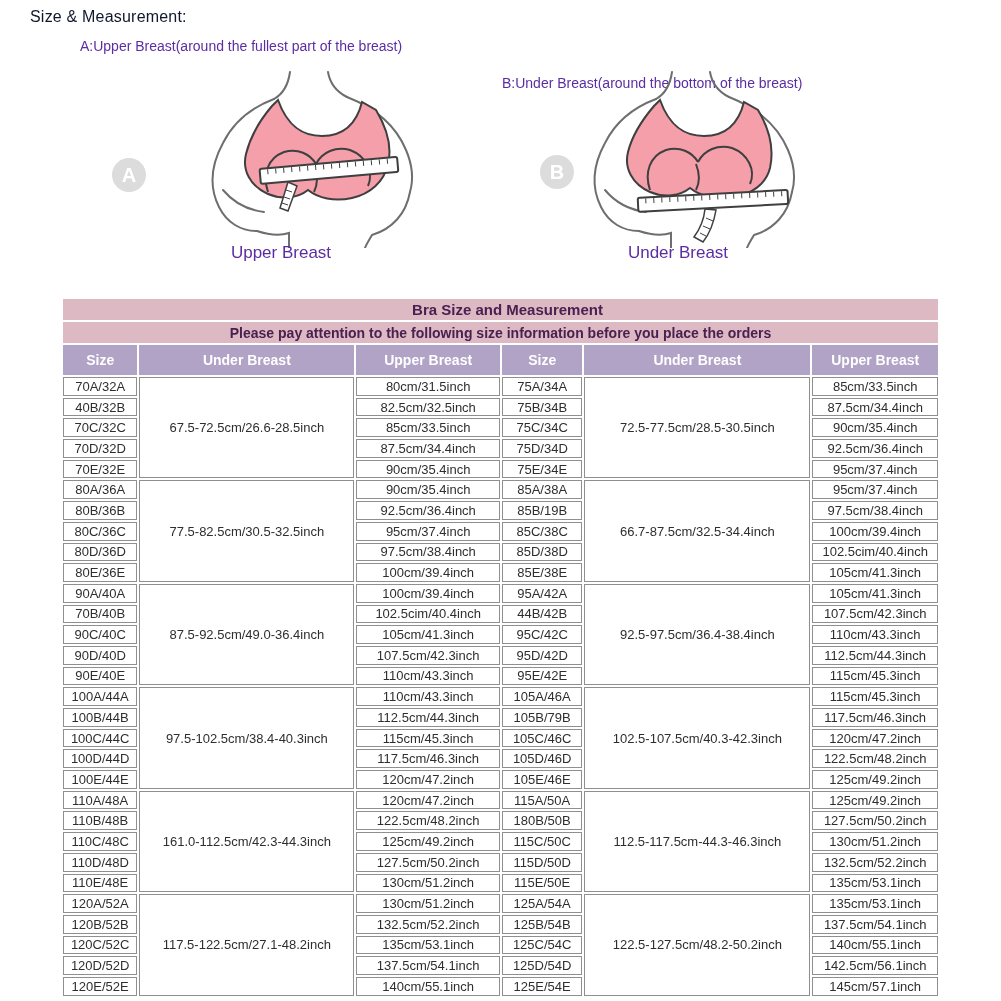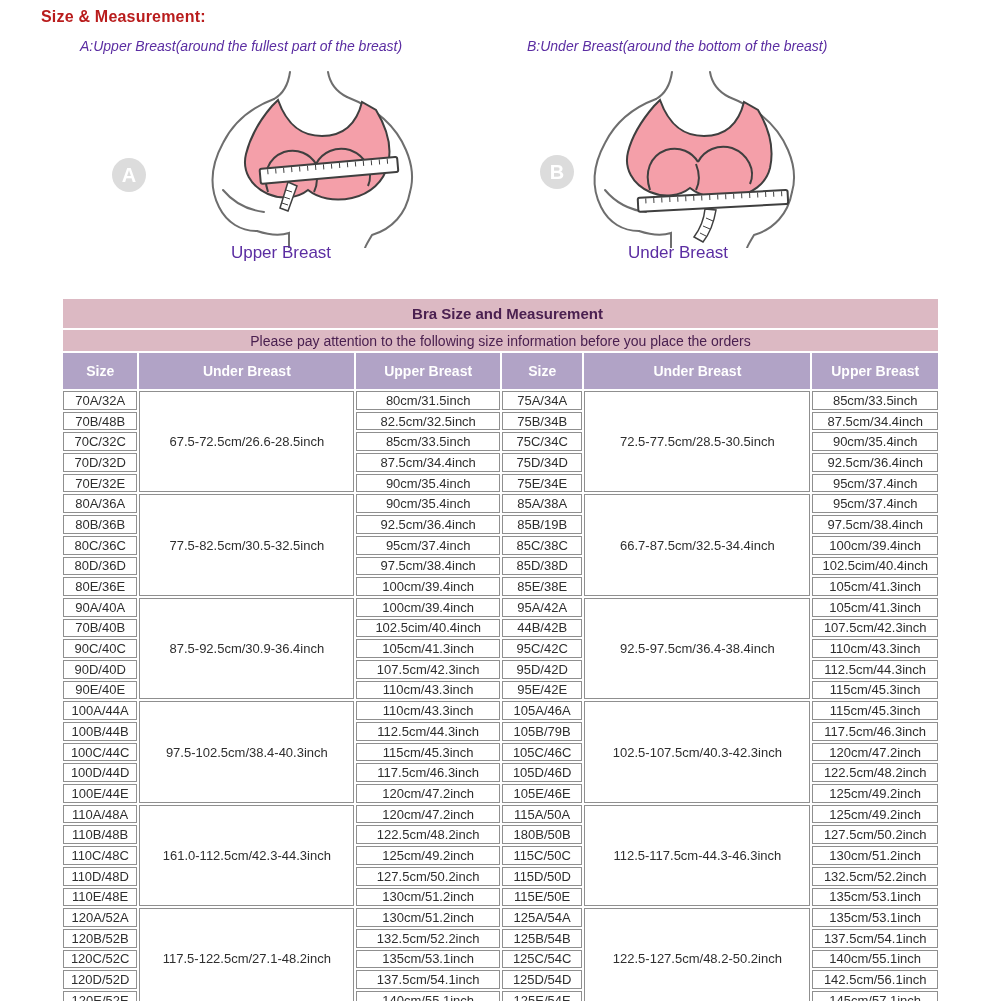--- a/index.html
+++ b/index.html
@@ -3,27 +3,27 @@
 <meta charset="utf-8">
 <style>
   * { margin: 0; padding: 0; box-sizing: border-box; }
   html, body { background: #fff; }
   body {
     width: 1001px; height: 1001px; position: relative; overflow: hidden;
     font-family: "Liberation Sans", sans-serif; color: #2e2e2e;
   }
   .page-heading {
     position: absolute; left: 30px; top: 8px;
-    font-size: 16px; font-weight: bold; color: #b91c1c; letter-spacing: 0.2px; margin-left: 11px;
+    font-size: 16px; font-weight: normal; color: #0f172a; letter-spacing: 0.2px;
   }
   .sublabel {
-    position: absolute; top: 38px; font-size: 14px; font-weight: 500; color: #5b2da2; font-style: italic;
+    position: absolute; top: 38px; font-size: 14px; font-weight: 500; color: #5b2da2;
   }
   .sublabel.a { left: 80px; }
-  .sublabel.b { left: 527px; }
+  .sublabel.b { left: 502px; margin-top: 37px; }
   .figure-svg { position: absolute; top: 70px; }
   .figure-svg.a { left: 138px; }
   .figure-svg.b { left: 520px; }
   .badge {
     position: absolute; width: 34px; height: 34px; border-radius: 50%;
     background: #dcdcdc; color: #ffffff; font-size: 20px; font-weight: bold;
     display: flex; align-items: center; justify-content: center;
   }
   .badge.a { left: 112px; top: 158px; }
   .badge.b { left: 540px; top: 155px; }
@@ -34,29 +34,29 @@
   .fig-caption.a { left: 281px; }
   .fig-caption.b { left: 678px; }
 
   table.size-table {
     position: absolute; left: 61px; top: 297px; width: 879px;
     border-collapse: separate; border-spacing: 2px; table-layout: fixed;
   }
   table.size-table td, table.size-table th { overflow: hidden; white-space: nowrap; }
   .banner-title {
     background: #dcb9c3; color: #4a2050; font-weight: bold; font-size: 15px;
-    text-align: center; height: 29px; vertical-align: middle; padding-left: 14px;
+    text-align: center; height: 21px; vertical-align: middle; padding-left: 14px;
   }
   .banner-notice {
-    background: #dcb9c3; color: #4a2050; font-weight: normal; font-size: 14px;
+    background: #dcb9c3; color: #4a2050; font-weight: bold; font-size: 14px;
     text-align: center; height: 21px; vertical-align: middle;
   }
   th.colhead {
     background: #b1a3c6; color: #ffffff; font-weight: bold; font-size: 14px;
-    text-align: center; height: 36px; vertical-align: middle;
+    text-align: center; height: 30px; vertical-align: middle;
   }
   td.c-size, td.c-upper, td.c-under {
     background: #fff; border: 1px solid #8f8f8f; font-size: 13px;
     text-align: center; vertical-align: middle; height: 18.7px; color: #2e2e2e;
   }
 </style>
 </head>
 <body>
 
 <div class="page-heading">Size &amp; Measurement:</div>
@@ -147,21 +147,21 @@
   <tbody>
       <tr>
         <td class="c-size">70A/32A</td>
         <td class="c-under" rowspan="5">67.5-72.5cm/26.6-28.5inch</td>
         <td class="c-upper">80cm/31.5inch</td>
         <td class="c-size">75A/34A</td>
         <td class="c-under" rowspan="5">72.5-77.5cm/28.5-30.5inch</td>
         <td class="c-upper">85cm/33.5inch</td>
       </tr>
       <tr>
-        <td class="c-size">70B/48B</td>
+        <td class="c-size">40B/32B</td>
         <td class="c-upper">82.5cm/32.5inch</td>
         <td class="c-size">75B/34B</td>
         <td class="c-upper">87.5cm/34.4inch</td>
       </tr>
       <tr>
         <td class="c-size">70C/32C</td>
         <td class="c-upper">85cm/33.5inch</td>
         <td class="c-size">75C/34C</td>
         <td class="c-upper">90cm/35.4inch</td>
       </tr>
@@ -204,21 +204,21 @@
         <td class="c-upper">102.5cim/40.4inch</td>
       </tr>
       <tr>
         <td class="c-size">80E/36E</td>
         <td class="c-upper">100cm/39.4inch</td>
         <td class="c-size">85E/38E</td>
         <td class="c-upper">105cm/41.3inch</td>
       </tr>
       <tr>
         <td class="c-size">90A/40A</td>
-        <td class="c-under" rowspan="5">87.5-92.5cm/30.9-36.4inch</td>
+        <td class="c-under" rowspan="5">87.5-92.5cm/49.0-36.4inch</td>
         <td class="c-upper">100cm/39.4inch</td>
         <td class="c-size">95A/42A</td>
         <td class="c-under" rowspan="5">92.5-97.5cm/36.4-38.4inch</td>
         <td class="c-upper">105cm/41.3inch</td>
       </tr>
       <tr>
         <td class="c-size">70B/40B</td>
         <td class="c-upper">102.5cim/40.4inch</td>
         <td class="c-size">44B/42B</td>
         <td class="c-upper">107.5cm/42.3inch</td>

